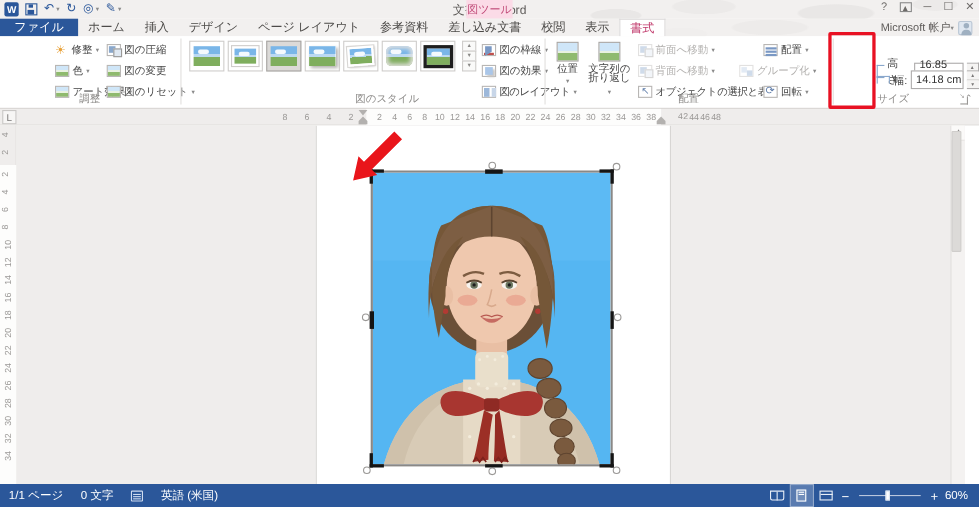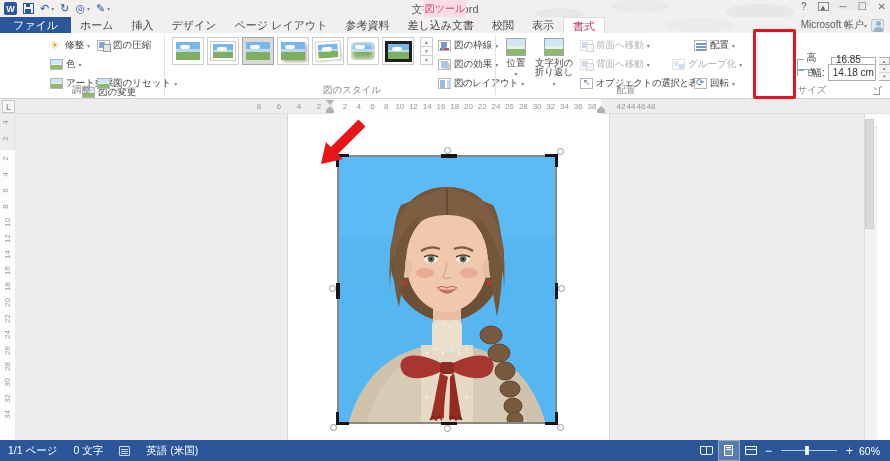--- a/index.html
+++ b/index.html
@@ -213,21 +213,21 @@
     </div>
   <div class="rsmall" style="left:50px; top:42px;">
       <span class="chip"></span>
       <span>アート効果</span>
       <span class="caret">▾</span>
     </div>
   <div class="rsmall" style="left:97px; top:4px;">
       <span class="chip box2"></span>
       <span>図の圧縮</span>
     </div>
-  <div class="rsmall" style="left:82px; top:23px;margin-top:28px;">
+  <div class="rsmall" style="left:97px; top:23px;">
       <span class="chip"></span>
       <span>図の変更</span>
     </div>
   <div class="rsmall" style="left:97px; top:42px;">
       <span class="chip"></span>
       <span>図のリセット</span>
       <span class="caret">▾</span>
     </div>
   <div class="grp-label" style="left:0; width:163px;">調整</div>
   <div class="vsep" style="left:164px;"></div>

